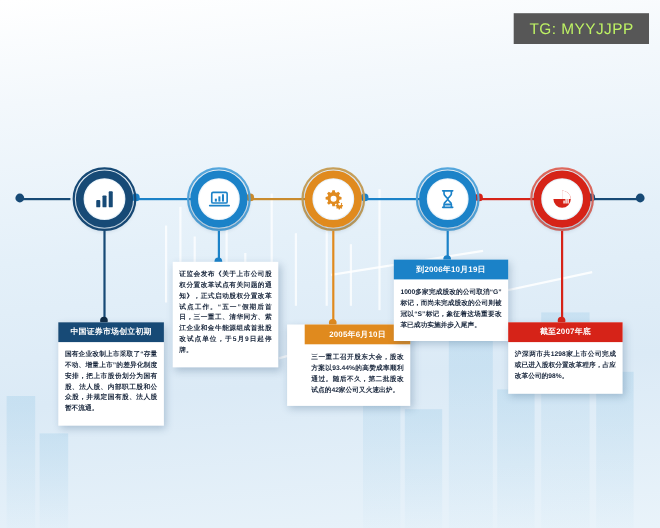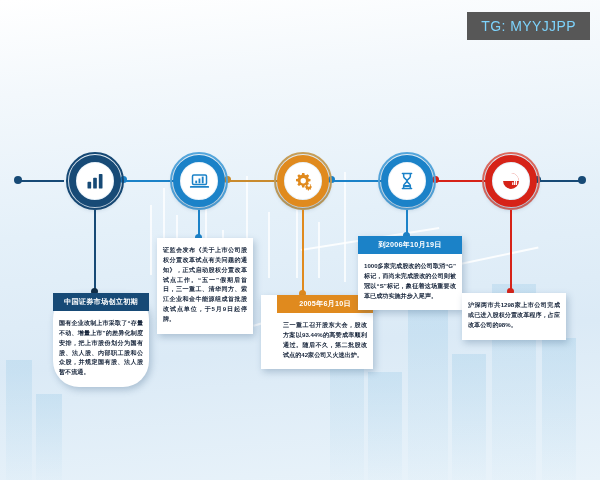--- a/index.html
+++ b/index.html
@@ -52,21 +52,21 @@
     color:#fff;text-align:center;font-size:7.2px;line-height:1.1;
     padding:5px 3px 5px;font-weight:bold;letter-spacing:.2px;
   }
   .card .bd{
     font-size:6.1px;line-height:1.62;color:#16243a;font-weight:bold;
     padding:7px 6px 10px;text-align:justify;text-justify:inter-ideograph;
   }
 
   
   .wm{
-    position:absolute;background:#575757;color:#7dd3fc;
+    position:absolute;background:#575757;color:#bef264;
     font-size:14px;letter-spacing:.4px;padding:6px 14px;
   }
   .wm-tr{top:12px;right:10px;}
   .wm-bl{left:10px;bottom:12px;}
 </style>
 </head>
 <body>
 
 <div id="stage">
 
@@ -198,38 +198,39 @@
             <rect x="15.6" y="11.6" width="1.5" height="5.2"></rect>
             <rect x="17.8" y="9.6" width="1.5" height="7.2"></rect>
           </g>
         </svg>
       </span>
     </div>
   </div>
   <div class="conn" style="left:510px;top:210px;height:82px;background:#d62318;"></div>
   <div class="conn-dot" style="left:507px;top:288px;background:#d62318;"></div>
 
-  <div class="card" style="left:53px;top:293px;border-radius:26px;">
+  <div class="card" style="left:53px;top:293px;">
     <div class="hd" style="background:#174a76;">中国证券市场创立初期</div>
     <div class="bd">国有企业改制上市采取了“存量不动、增量上市”的差异化制度安排，把上市股份划分为国有股、法人股、内部职工股和公众股，并规定国有股、法人股暂不流通。</div>
   </div>
 
   <div class="card" style="left:157px;top:238px;">
     <div class="bd">证监会发布《关于上市公司股权分置改革试点有关问题的通知》，正式启动股权分置改革试点工作。“五一”假期后首日，三一重工、清华同方、紫江企业和金牛能源组成首批股改试点单位，于5月9日起停牌。</div>
   </div>
 
   <div class="card" style="left:261px;top:295px;padding-left:16px;">
     <div class="hd" style="background:#e08a1e;">2005年6月10日</div>
     <div class="bd">三一重工召开股东大会，股改方案以93.44%的高赞成率顺利通过。随后不久，第二批股改试点的42家公司又火速出炉。</div>
   </div>
 
   <div class="card" style="left:358px;top:236px;width:104px;">
     <div class="hd" style="background:#1b82c8;">到2006年10月19日</div>
     <div class="bd">1000多家完成股改的公司取消“G”标记，而尚未完成股改的公司则被冠以“S”标记，象征着这场重要改革已成功实施并步入尾声。</div>
   </div>
 
   <div class="card" style="left:462px;top:293px;width:104px;">
+    <div class="hd" style="background:#d62318;">截至2007年底</div>
     <div class="bd">沪深两市共1298家上市公司完成或已进入股权分置改革程序，占应改革公司的98%。</div>
   </div>
 
   <div class="wm wm-tr">TG: MYYJJPP</div>
 
 </div>
 
 </body></html>

